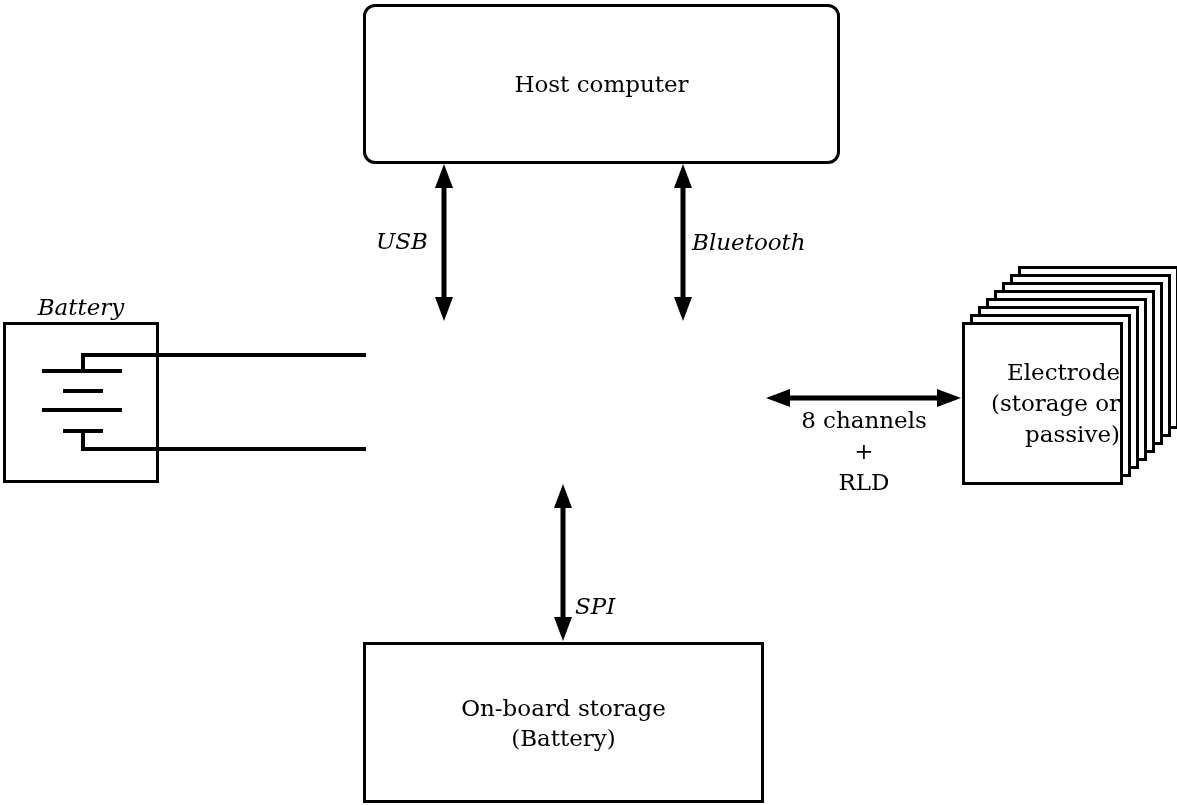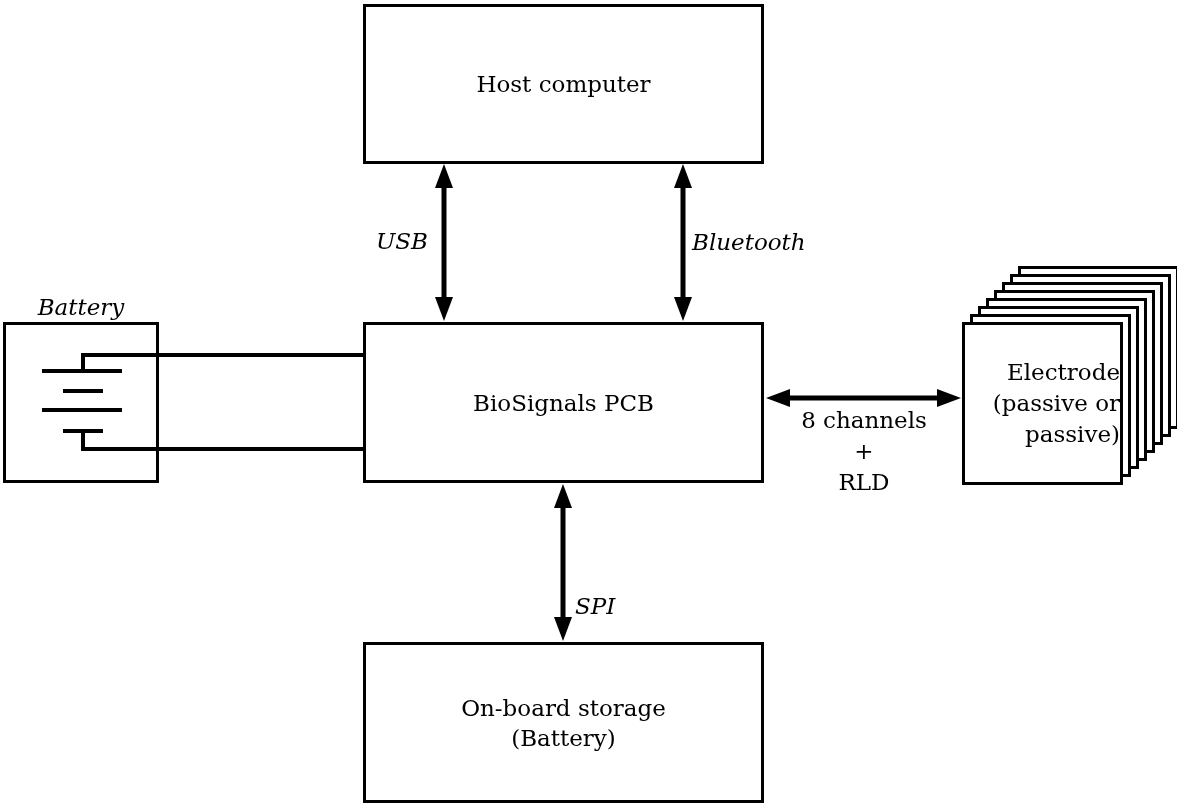--- a/index.html
+++ b/index.html
@@ -65,27 +65,24 @@
     text-align: center;
   }
   .lbl-block .line { display: block; }
   svg.arrow { position: absolute; display: block; }
 </style>
 </head>
 <body>
 
 <div class="canvas">
 
-  <div class="node" style="left:363px; top:4px; width:401px; height:160px;">
+  <div class="node" style="left:363px; top:4px; width:477px; height:160px;border-radius:12px;">
     <span class="line">Host computer</span>
   </div>
 
-  <div class="node" style="left:363px; top:322px; width:401px; height:161px;">
-    <span class="line">BioSignals PCB</span>
-  </div>
 
   <div class="node" style="left:363px; top:642px; width:401px; height:161px;">
     <span class="line">On-board storage</span>
     <span class="line">(Battery)</span>
   </div>
 
   <div class="lbl" style="left:3px; top:295px; width:156px; text-align:center;">Battery</div>
   <div class="node" style="left:3px; top:322px; width:156px; height:161px;"></div>
   <div class="wire" style="left:42px;  top:369px; width:80px; height:4px;"></div>
   <div class="wire" style="left:63px;  top:389px; width:40px; height:4px;"></div>
@@ -100,21 +97,21 @@
       <div class="electrode-layer" style="left: 1018px; top: 266px;"></div>
       <div class="electrode-layer" style="left: 1010px; top: 274px;"></div>
       <div class="electrode-layer" style="left: 1002px; top: 282px;"></div>
       <div class="electrode-layer" style="left: 994px; top: 290px;"></div>
       <div class="electrode-layer" style="left: 986px; top: 298px;"></div>
       <div class="electrode-layer" style="left: 978px; top: 306px;"></div>
       <div class="electrode-layer" style="left: 970px; top: 314px;"></div>
     </div>
   <div class="electrode-front">
     <span class="line">Electrode</span>
-    <span class="line">(passive or</span>
+    <span class="line">(storage or</span>
     <span class="line">passive)</span>
   </div>
 
   <svg class="arrow" style="left:432px; top:164px;" width="24" height="157" viewBox="0 0 24 157">
     <line x1="12" y1="14" x2="12" y2="143" stroke="#000000" stroke-width="5"></line>
     <polygon points="12,0 21,24 3,24" fill="#000000"></polygon>
     <polygon points="12,157 21,133 3,133" fill="#000000"></polygon>
   </svg>
   <div class="lbl" style="left:328px; top:229px; width:100px; text-align:right;">USB</div>
 

